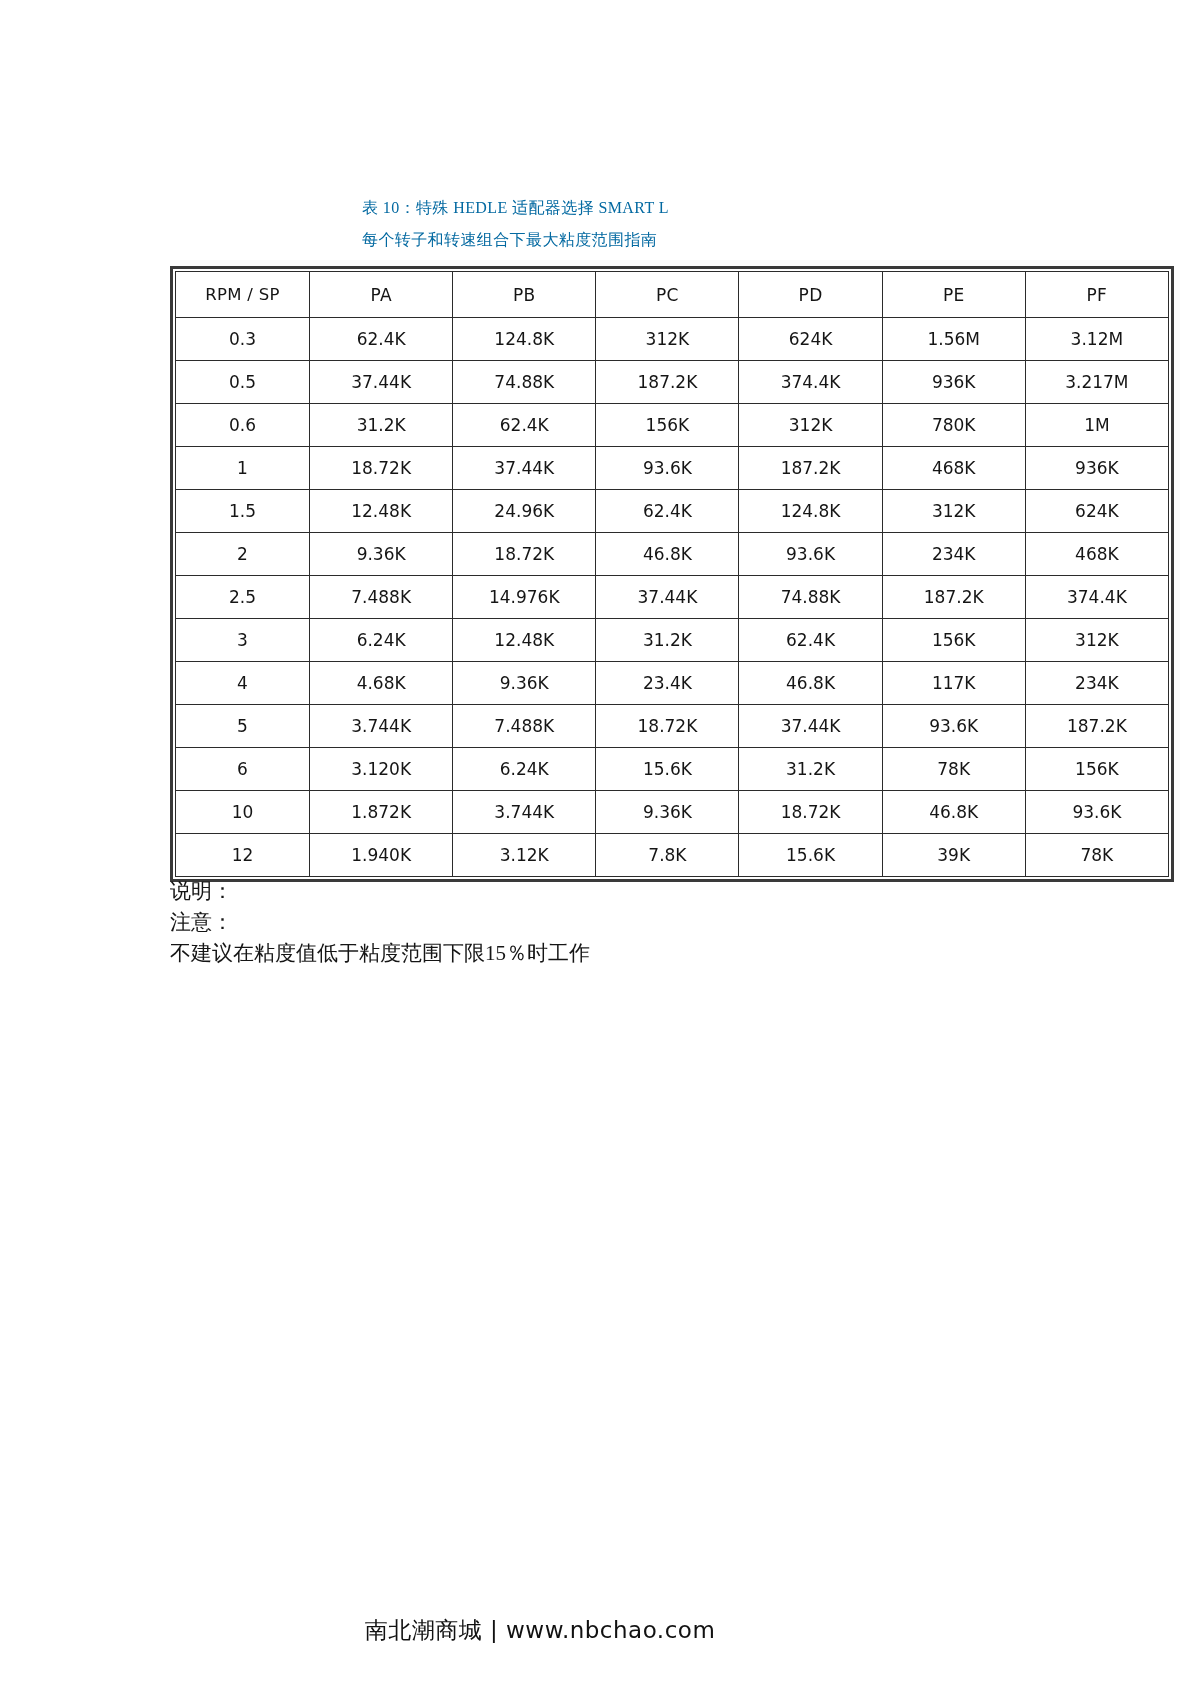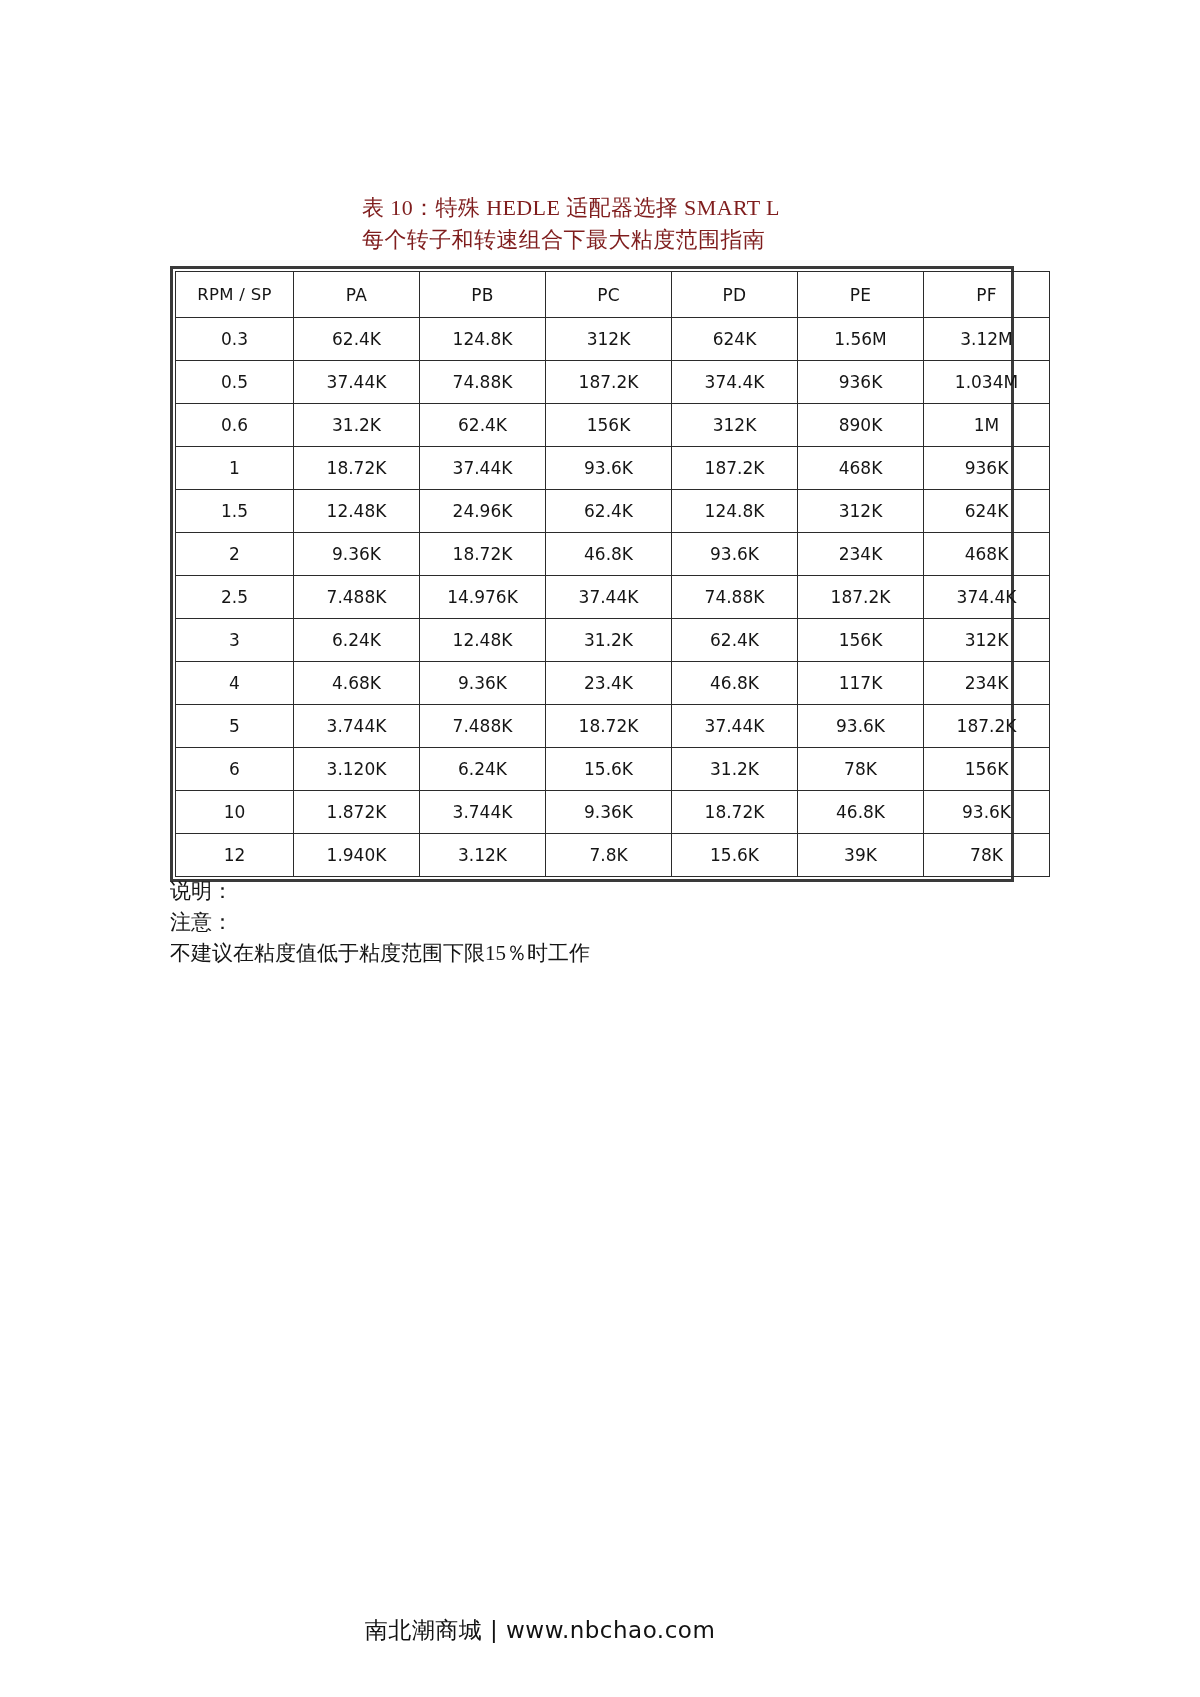--- a/index.html
+++ b/index.html
@@ -24,33 +24,33 @@
   }
 
   
   .title-block {
     position: absolute;
     left: 362px;
     top: 192px;
     width: 700px;
   }
   .title-line {
-    font-size: 22px;
+    font-size: 16px;
     line-height: 32px;
     letter-spacing: 0.4px;
-    color: #7f1d1d;
+    color: #0369a1;
     white-space: nowrap;
   }
 
   
   .table-wrap {
     position: absolute;
     left: 170px;
     top: 266px;
-    width: 844px;
+    width: 1004px;
     border: 3px solid #3a3a3a;
     background: #ffffff;
     box-sizing: border-box;
     padding: 2px;
   }
   table.viscosity {
     border-collapse: collapse;
     width: 100%;
     table-layout: fixed;
     font-family: "DejaVu Sans", "Liberation Sans", sans-serif;
@@ -165,29 +165,29 @@
           <td>1.56M</td>
           <td>3.12M</td>
         </tr>
         <tr>
           <td class="rpm-cell">0.5</td>
           <td>37.44K</td>
           <td>74.88K</td>
           <td>187.2K</td>
           <td>374.4K</td>
           <td>936K</td>
-          <td>1.034M</td>
+          <td>3.217M</td>
         </tr>
         <tr>
           <td class="rpm-cell">0.6</td>
           <td>31.2K</td>
           <td>62.4K</td>
           <td>156K</td>
           <td>312K</td>
-          <td>890K</td>
+          <td>780K</td>
           <td>1M</td>
         </tr>
         <tr>
           <td class="rpm-cell">1</td>
           <td>18.72K</td>
           <td>37.44K</td>
           <td>93.6K</td>
           <td>187.2K</td>
           <td>468K</td>
           <td>936K</td>

